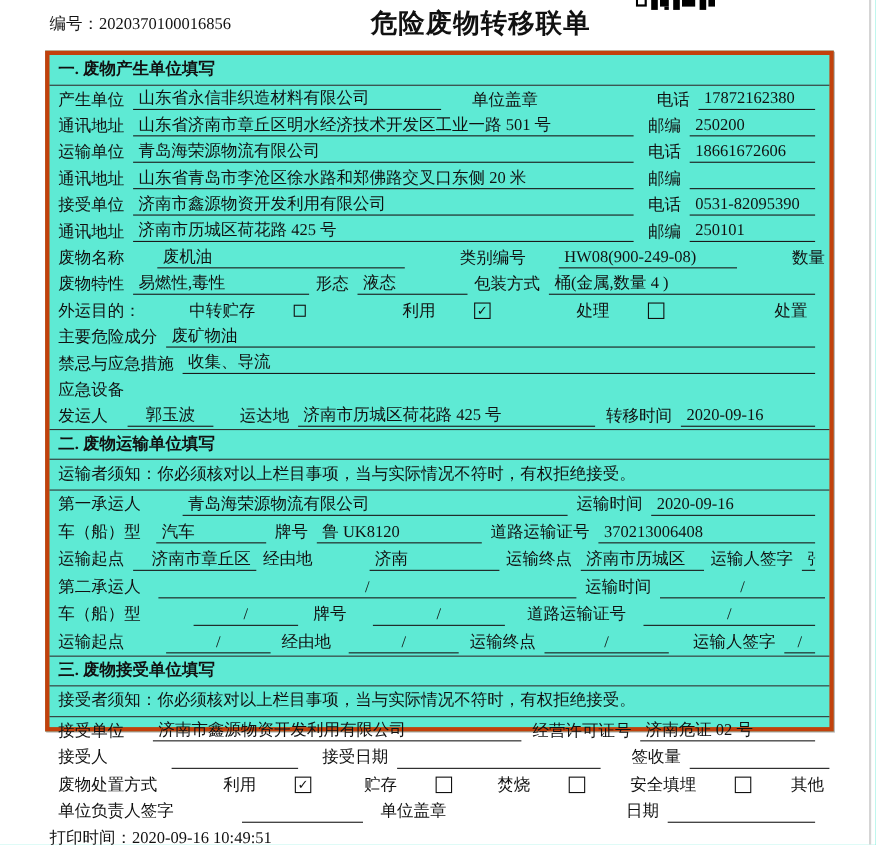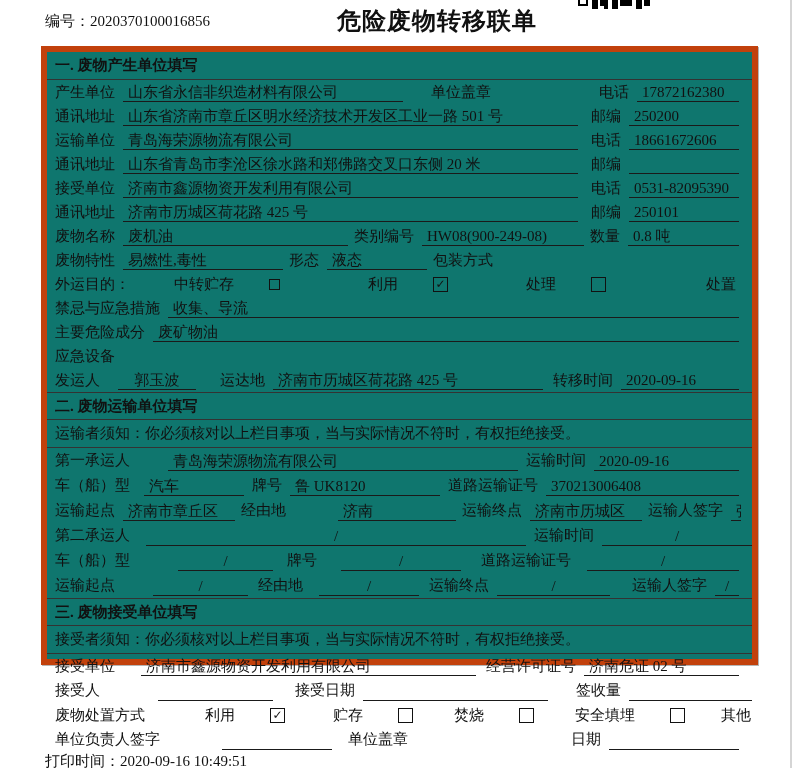--- a/index.html
+++ b/index.html
@@ -6,21 +6,21 @@
   body {
     width:796px; height:768px; background:#ffffff; overflow:hidden; position:relative;
     font-family:"Liberation Serif","DejaVu Serif",serif; color:#111;
   }
   .serial { position:absolute; left:45px; top:12px; font-size:15px; white-space:nowrap; }
   .title  { position:absolute; left:282px; top:5px; width:310px; text-align:center;
             font-size:24px; font-weight:bold; letter-spacing:1px; white-space:nowrap; }
   .qr     { position:absolute; left:578px; top:0; }
   .form-box {
     position:absolute; left:41px; top:46px; width:717px; height:619px;
-    border:6px solid #c2410c; box-sizing:border-box; background:#0f766e;
+    border:4px solid #c2410c; box-sizing:border-box; background:#5eead4;
     box-shadow:1px 1px 0 #b5b5b5;
   }
   .sec-hdr { height:28px; line-height:26px; font-weight:bold; font-size:15px;
              padding-left:8px; border-bottom:1px solid #333; box-sizing:border-box; }
   .sec-hdr.bt { border-top:1px solid #333; }
   .notice  { height:28px; line-height:27px; font-size:15px; padding-left:8px;
              border-bottom:1px solid #333; box-sizing:border-box; white-space:nowrap; }
   .row  { display:flex; align-items:center; padding:0 13px 0 8px; box-sizing:border-box;
           font-size:15px; overflow:hidden; }
   .lbl, .plain { white-space:nowrap; margin-right:8px; flex-shrink:0; }
@@ -95,38 +95,39 @@
       <span class="lbl">电话</span>
       <span class="val grow">0531-82095390</span>
     </div>
     <div class="row" style="height: 24px;">
       <span class="lbl">通讯地址</span>
       <span class="val" style="width: 455px;">济南市历城区荷花路 425 号</span>
       <span class="gap" style="width: 13px;"></span>
       <span class="lbl">邮编</span>
       <span class="val grow">250101</span>
     </div>
-    <div class="row" style="height: 24px;">
+    <div class="row" style="height: 24px; gap: 22px;">
       <span class="lbl">废物名称</span>
       <span class="val" style="width: 225px;">废机油</span>
       <span class="gap" style="width: 6px;"></span>
       <span class="lbl">类别编号</span>
       <span class="val" style="width: 162px;">HW08(900-249-08)</span>
       <span class="gap" style="width: 6px;"></span>
       <span class="lbl">数量</span>
       <span class="val grow">0.8 吨</span>
     </div>
     <div class="row" style="height: 24px;">
       <span class="lbl">废物特性</span>
       <span class="val" style="width: 160px;">易燃性,毒性</span>
       <span class="gap" style="width: 6px;"></span>
       <span class="lbl">形态</span>
       <span class="val" style="width: 100px;">液态</span>
       <span class="gap" style="width: 6px;"></span>
       <span class="lbl">包装方式</span>
+      <span class="val grow">桶(金属,数量 4 )</span>
     </div>
     <div class="row" style="height: 24px;">
       <span class="lbl">外运目的：</span>
       <span class="gap" style="width: 36px;"></span>
       <span class="chk">
         <span>中转贮存</span>
         <span class="box small"></span>
       </span>
       <span class="gap" style="width: 88px;"></span>
       <span class="chk">
@@ -138,26 +139,26 @@
         <span>处理</span>
         <span class="box"></span>
       </span>
       <span class="gap" style="width: 100px;"></span>
       <span class="chk">
         <span>处置</span>
         <span class="box"></span>
       </span>
     </div>
     <div class="row" style="height: 24px;">
+      <span class="lbl">主要危险成分</span>
+      <span class="val grow">废矿物油</span>
+    </div>
+    <div class="row" style="height: 24px;">
       <span class="lbl">禁忌与应急措施</span>
       <span class="val grow">收集、导流</span>
-    </div>
-    <div class="row" style="height: 24px;">
-      <span class="lbl">主要危险成分</span>
-      <span class="val grow">废矿物油</span>
     </div>
     <div class="row" style="height: 24px;">
       <span class="lbl">应急设备</span>
     </div>
     <div class="row" style="height: 24px;">
       <span class="lbl">发运人</span>
       <span class="gap" style="width: 10px;"></span>
       <span class="val ctr" style="width: 78px;">郭玉波</span>
       <span class="gap" style="width: 24px;"></span>
       <span class="lbl">运达地</span>
@@ -182,21 +183,21 @@
       <span class="val" style="width: 100px;">汽车</span>
       <span class="gap" style="width: 8px;"></span>
       <span class="lbl">牌号</span>
       <span class="val" style="width: 150px;">鲁 UK8120</span>
       <span class="gap" style="width: 8px;"></span>
       <span class="lbl">道路运输证号</span>
       <span class="val grow">370213006408</span>
     </div>
     <div class="row" style="height: 25px;">
       <span class="lbl">运输起点</span>
-      <span class="val" style="width: 112px;">济南市章丘区</span>
+      <span class="val" style="width: 112px; text-align: right;">济南市章丘区</span>
       <span class="gap" style="width: 6px;"></span>
       <span class="lbl">经由地</span>
       <span class="val" style="width: 118px; margin-left: 44px;">济南</span>
       <span class="gap" style="width: 6px;"></span>
       <span class="lbl">运输终点</span>
       <span class="val" style="width: 112px;">济南市历城区</span>
       <span class="gap" style="width: 6px;"></span>
       <span class="lbl">运输人签字</span>
       <span class="val grow">张春雷</span>
     </div>

